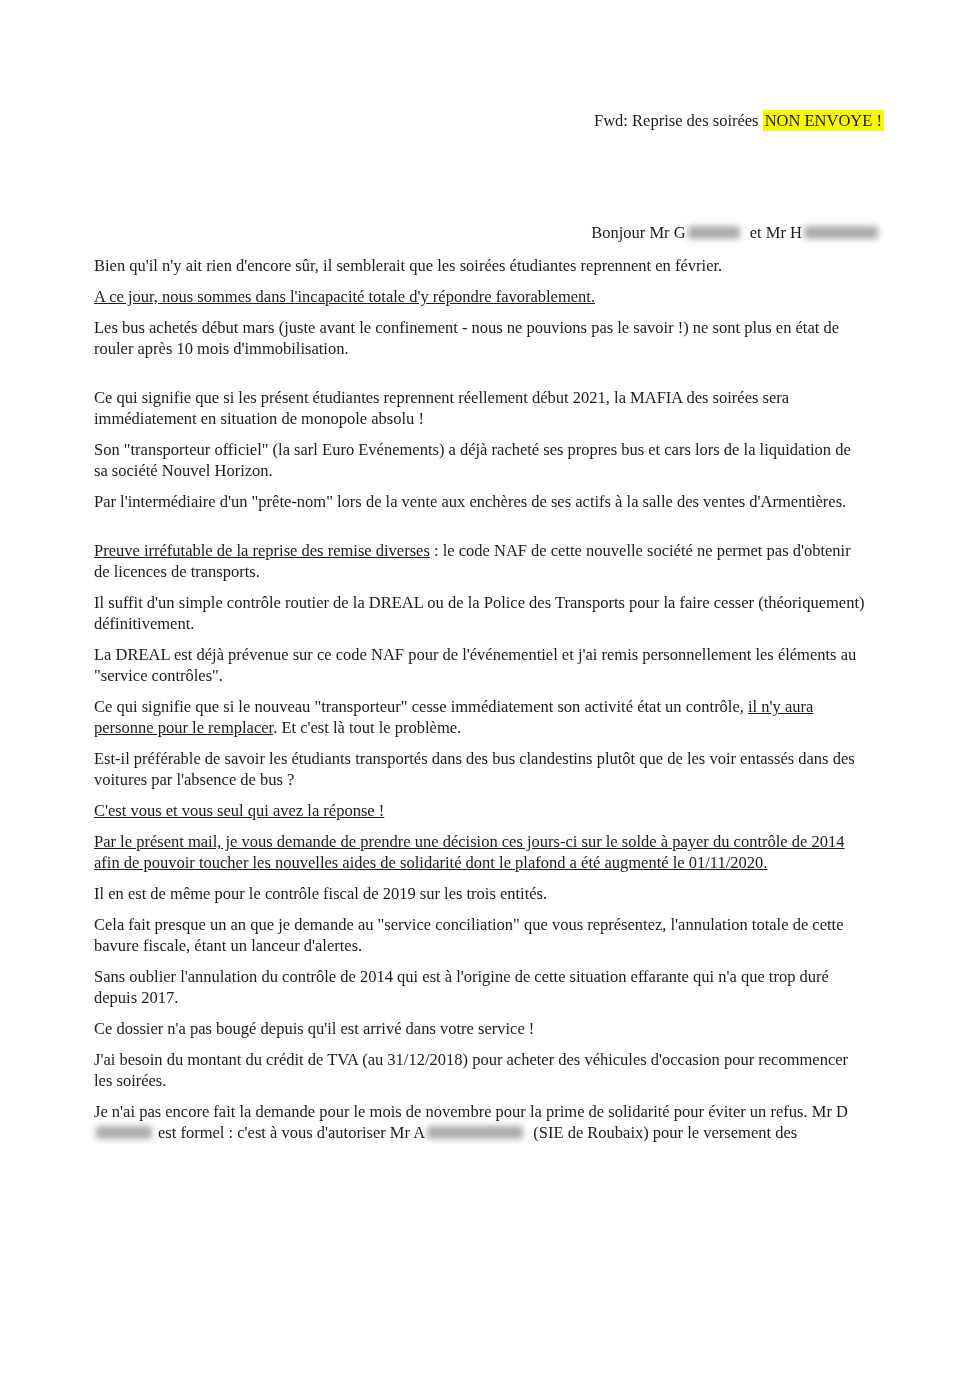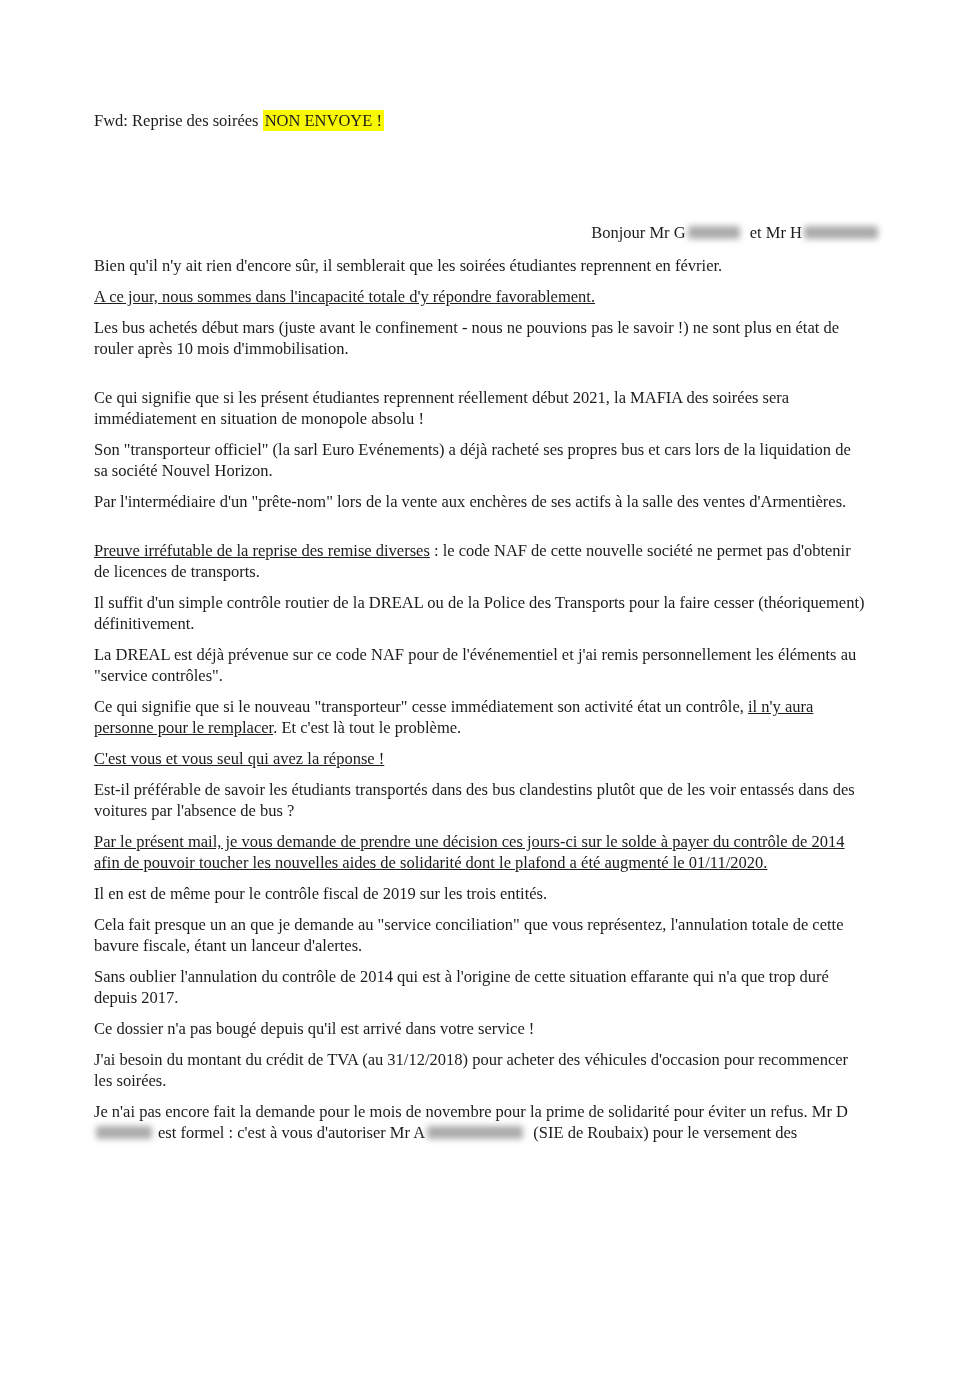--- a/index.html
+++ b/index.html
@@ -12,20 +12,21 @@
     padding: 110px 96px 40px 94px;
     font-family: "Liberation Serif", "DejaVu Serif", serif;
     font-size: 16.5px;
     line-height: 21px;
     color: #1c1c1e;
     overflow: hidden;
   }
   .subject {
     margin: 0 0 91px 0;
     white-space: nowrap;
+    text-align: right;
   }
   .hl {
     background: #f8f800;
     padding: 1px 2px;
   }
   .greeting { margin: 14px 0 12px 0; text-align: right; }
   p.para { margin: 0 16px 10px 0; max-width: 782px; }
   p.gap-top { margin-top: 28px; }
   .bu { font-weight: normal; text-decoration: underline; }
   .u  { text-decoration: underline; }
@@ -68,23 +69,23 @@
 
   <p class="para gap-top"><span class="u">Preuve irréfutable de la reprise des remise diverses</span><span> : le code NAF de cette nouvelle société ne permet pas d'obtenir de licences de transports.</span></p>
 
   <p class="para"><span>Il suffit d'un simple contrôle routier de la DREAL ou de la Police des Transports pour la faire cesser (théoriquement) définitivement.</span></p>
 
   <p class="para"><span>La DREAL est déjà prévenue sur ce code NAF pour de l'événementiel et j'ai remis personnellement les éléments au "service contrôles".</span></p>
 
 
   <p class="para"><span>Ce qui signifie que si le nouveau "transporteur" cesse immédiatement son activité état un contrôle, </span><span class="bu">il n'y aura personne pour le remplacer</span><span>. Et c'est là tout le problème.</span></p>
 
+  <p class="para"><span>Est-il préférable de savoir les étudiants transportés dans des bus clandestins plutôt que de les voir entassés dans des voitures par l'absence de bus ?</span></p>
+
   <p class="para"><span class="bu">C'est vous et vous seul qui avez la réponse !</span></p>
-
-  <p class="para"><span>Est-il préférable de savoir les étudiants transportés dans des bus clandestins plutôt que de les voir entassés dans des voitures par l'absence de bus ?</span></p>
 
   <p class="para"><span class="bu">Par le présent mail, je vous demande de prendre une décision ces jours-ci sur le solde à payer du contrôle de 2014 afin de pouvoir toucher les nouvelles aides de solidarité dont le plafond a été augmenté le 01/11/2020.</span></p>
 
   <p class="para"><span>Il en est de même pour le contrôle fiscal de 2019 sur les trois entités.</span></p>
 
   <p class="para"><span>Cela fait presque un an que je demande au "service conciliation" que vous représentez, l'annulation totale de cette bavure fiscale, étant un lanceur d'alertes.</span></p>
 
   <p class="para"><span>Sans oublier l'annulation du contrôle de 2014 qui est à l'origine de cette situation effarante qui n'a que trop duré depuis 2017.</span></p>
 
   <p class="para"><span>Ce dossier n'a pas bougé depuis qu'il est arrivé dans votre service !</span></p>

